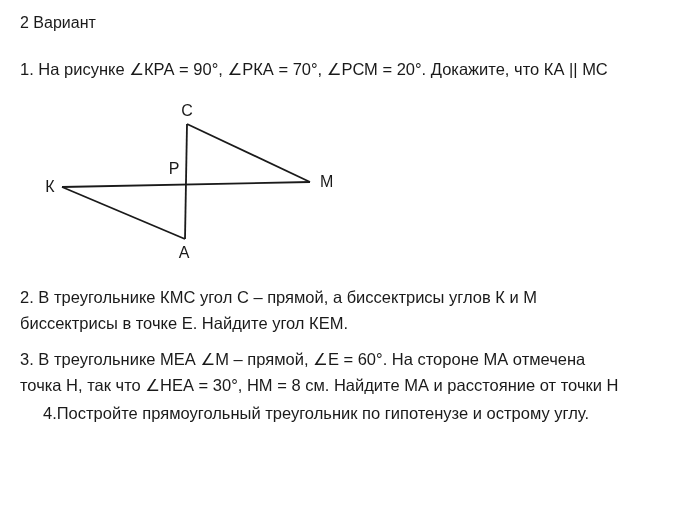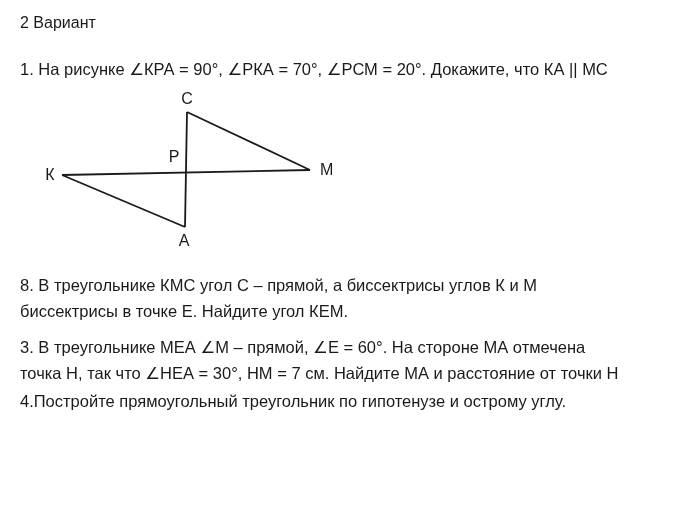--- a/index.html
+++ b/index.html
@@ -17,29 +17,29 @@
     height: 368px;
     padding: 12px 22px 0 20px;
   }
   .title {
     font-size: 16px;
     line-height: 22px;
     margin-bottom: 22px;
   }
   .para { font-size: 16.5px; }
   .line { line-height: 26px; white-space: nowrap; }
-  .problem-1 { margin-bottom: 6px; }
+  .problem-1 { margin-bottom: 18px; }
   .figure-wrap {
     width: 345px;
     height: 170px;
     margin: 2px 0 14px 0;
   }
   .problem-2 { margin-bottom: 10px; }
   .problem-3 { }
-  .problem-4 { margin-top: 2px; }
+  .problem-4 { margin-top: 2px; margin-left: 23px; }
   svg text {
     font-family: "Liberation Sans", sans-serif;
     font-size: 16px;
     fill: #1a1a1a;
   }
 </style>
 </head>
 <body>
 
 <div class="doc">
@@ -63,26 +63,26 @@
 
       <text x="167" y="16" text-anchor="middle">С</text>
       <text x="154" y="74" text-anchor="middle">Р</text>
       <text x="300" y="87" text-anchor="start">М</text>
       <text x="30" y="92" text-anchor="middle">К</text>
       <text x="164" y="158" text-anchor="middle">А</text>
     </svg>
   </div>
 
   <div class="para problem-2">
-    <div class="line">8. В треугольнике КМС угол С – прямой, а биссектрисы углов К и М</div>
+    <div class="line">2. В треугольнике КМС угол С – прямой, а биссектрисы углов К и М</div>
     <div class="line">биссектрисы в точке Е. Найдите угол КЕМ.</div>
   </div>
 
   <div class="para problem-3">
     <div class="line">3. В треугольнике МЕА  ∠М – прямой, ∠Е = 60°. На стороне МА отмечена</div>
-    <div class="line">точка Н, так что ∠НЕА = 30°, НМ = 7 см. Найдите МА и расстояние от точки Н</div>
+    <div class="line">точка Н, так что ∠НЕА = 30°, НМ = 8 см. Найдите МА и расстояние от точки Н</div>
   </div>
 
   <div class="para problem-4">
     <div class="line">4.Постройте прямоугольный треугольник по гипотенузе и острому углу.</div>
   </div>
 
 </div>
 
 </body></html>

